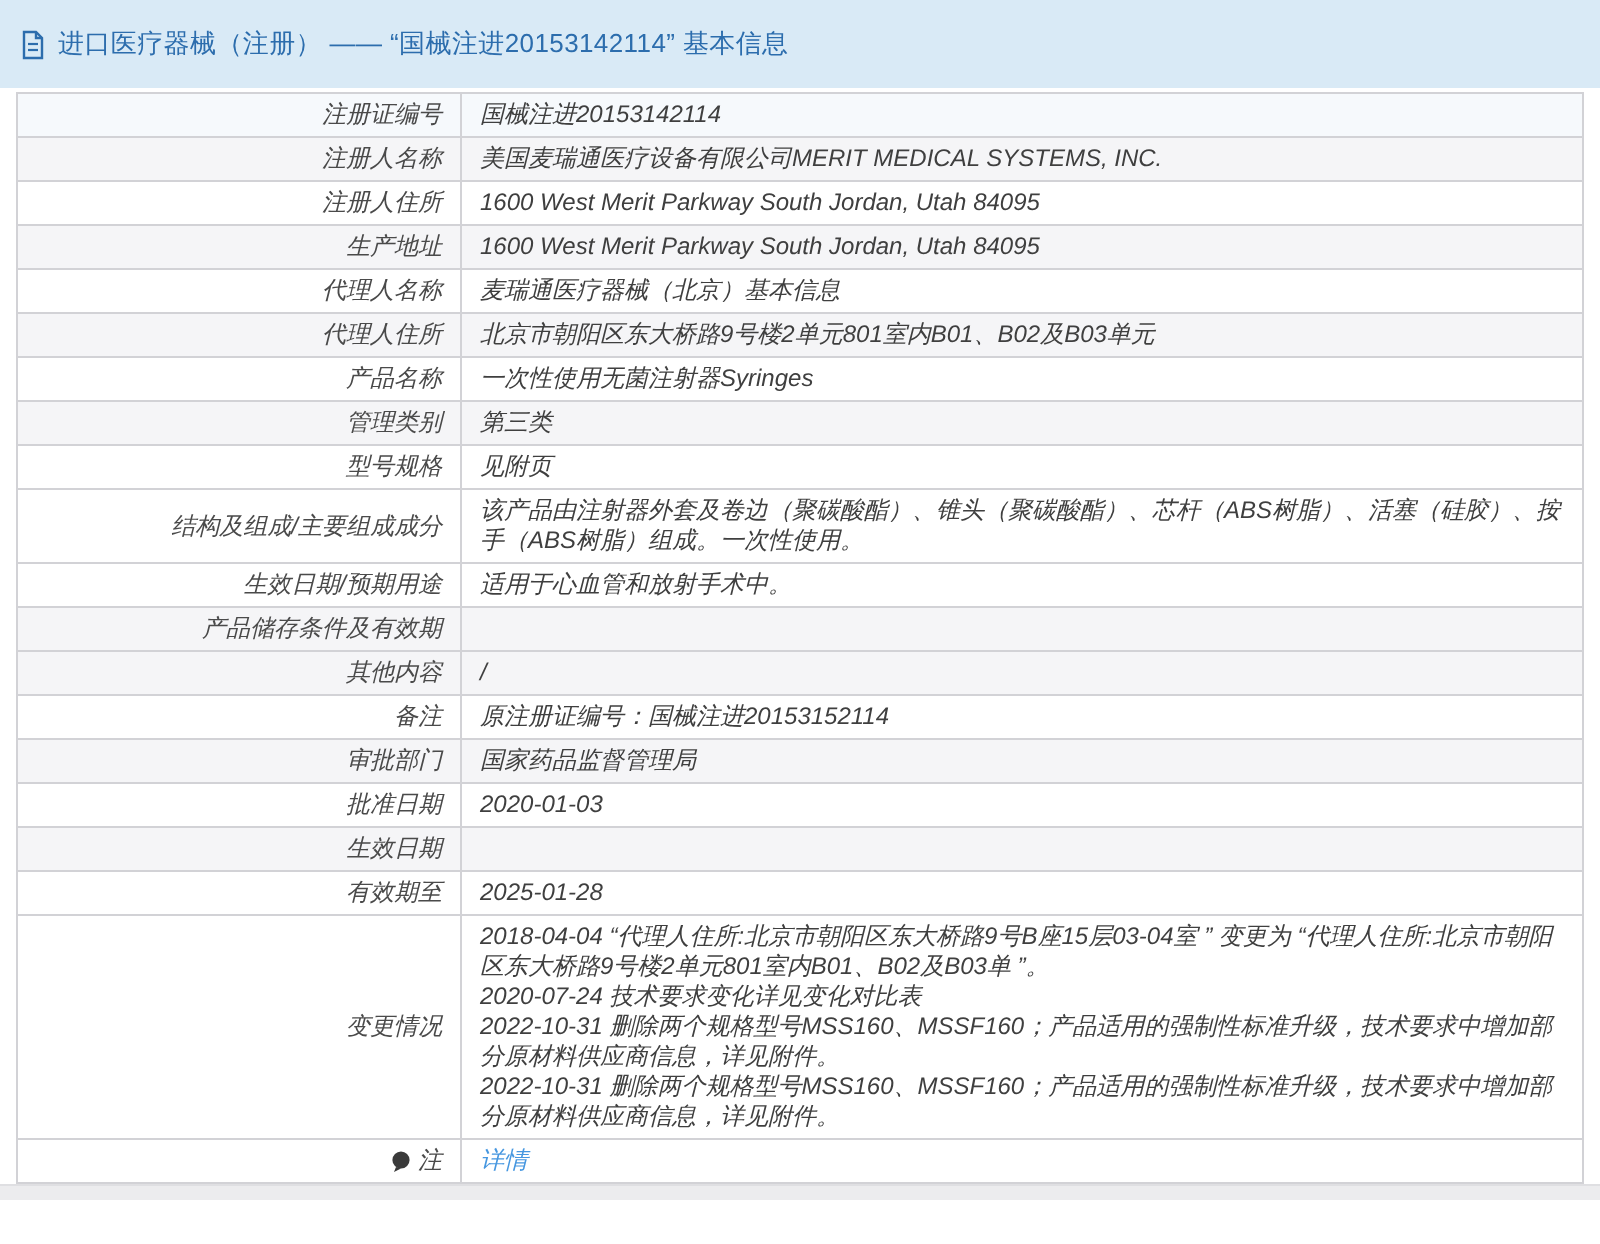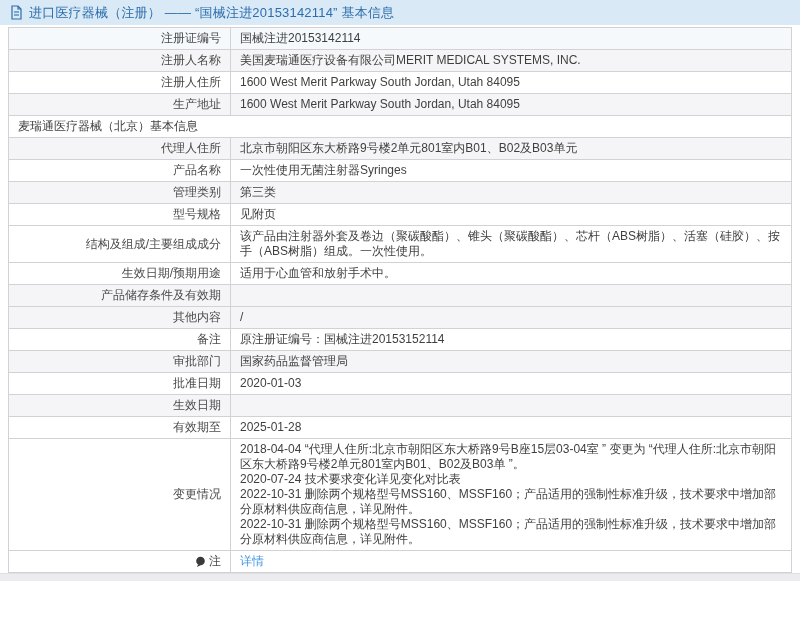--- a/index.html
+++ b/index.html
@@ -14,38 +14,39 @@
     --strip: #ececee;
   }
   * { box-sizing: border-box; margin: 0; padding: 0; }
   html, body {
     width: 800px; height: 622px;
     background: #ffffff;
     font-family: "Liberation Sans", "DejaVu Sans", sans-serif;
     overflow: hidden;
   }
   .page-header {
-    height: 25px;
+    height: 44px;
     background: var(--header-bg);
     display: flex;
     align-items: center;
     padding: 0 10px;
     gap: 6px;
   }
   .page-header .title {
     color: var(--header-text);
     font-size: 13px;
     letter-spacing: 0.2px;
     white-space: nowrap;
   }
   .doc-icon { width: 13px; height: 15px; flex: 0 0 auto; display: block; }
   .info-table {
     margin: 2px 8px 0 8px;
     border: 1px solid var(--border);
     background: #6d28d9;
+    font-style: italic;
   }
   .row {
     display: flex;
     align-items: stretch;
     border-bottom: 1px solid var(--border);
     background: #ffffff;
   }
   .row:last-child { border-bottom: none; }
   .row.shade-blue { background: var(--row-blue); }
   .row.shade-gray { background: var(--row-gray); }
@@ -107,20 +108,21 @@
     </div>
   <div class="row">
       <div class="cell label">注册人住所</div>
       <div class="cell value">1600 West Merit Parkway South Jordan, Utah 84095</div>
     </div>
   <div class="row shade-gray">
       <div class="cell label">生产地址</div>
       <div class="cell value">1600 West Merit Parkway South Jordan, Utah 84095</div>
     </div>
   <div class="row">
+      <div class="cell label">代理人名称</div>
       <div class="cell value">麦瑞通医疗器械（北京）基本信息</div>
     </div>
   <div class="row shade-gray">
       <div class="cell label">代理人住所</div>
       <div class="cell value">北京市朝阳区东大桥路9号楼2单元801室内B01、B02及B03单元</div>
     </div>
   <div class="row">
       <div class="cell label">产品名称</div>
       <div class="cell value">一次性使用无菌注射器Syringes</div>
     </div>

